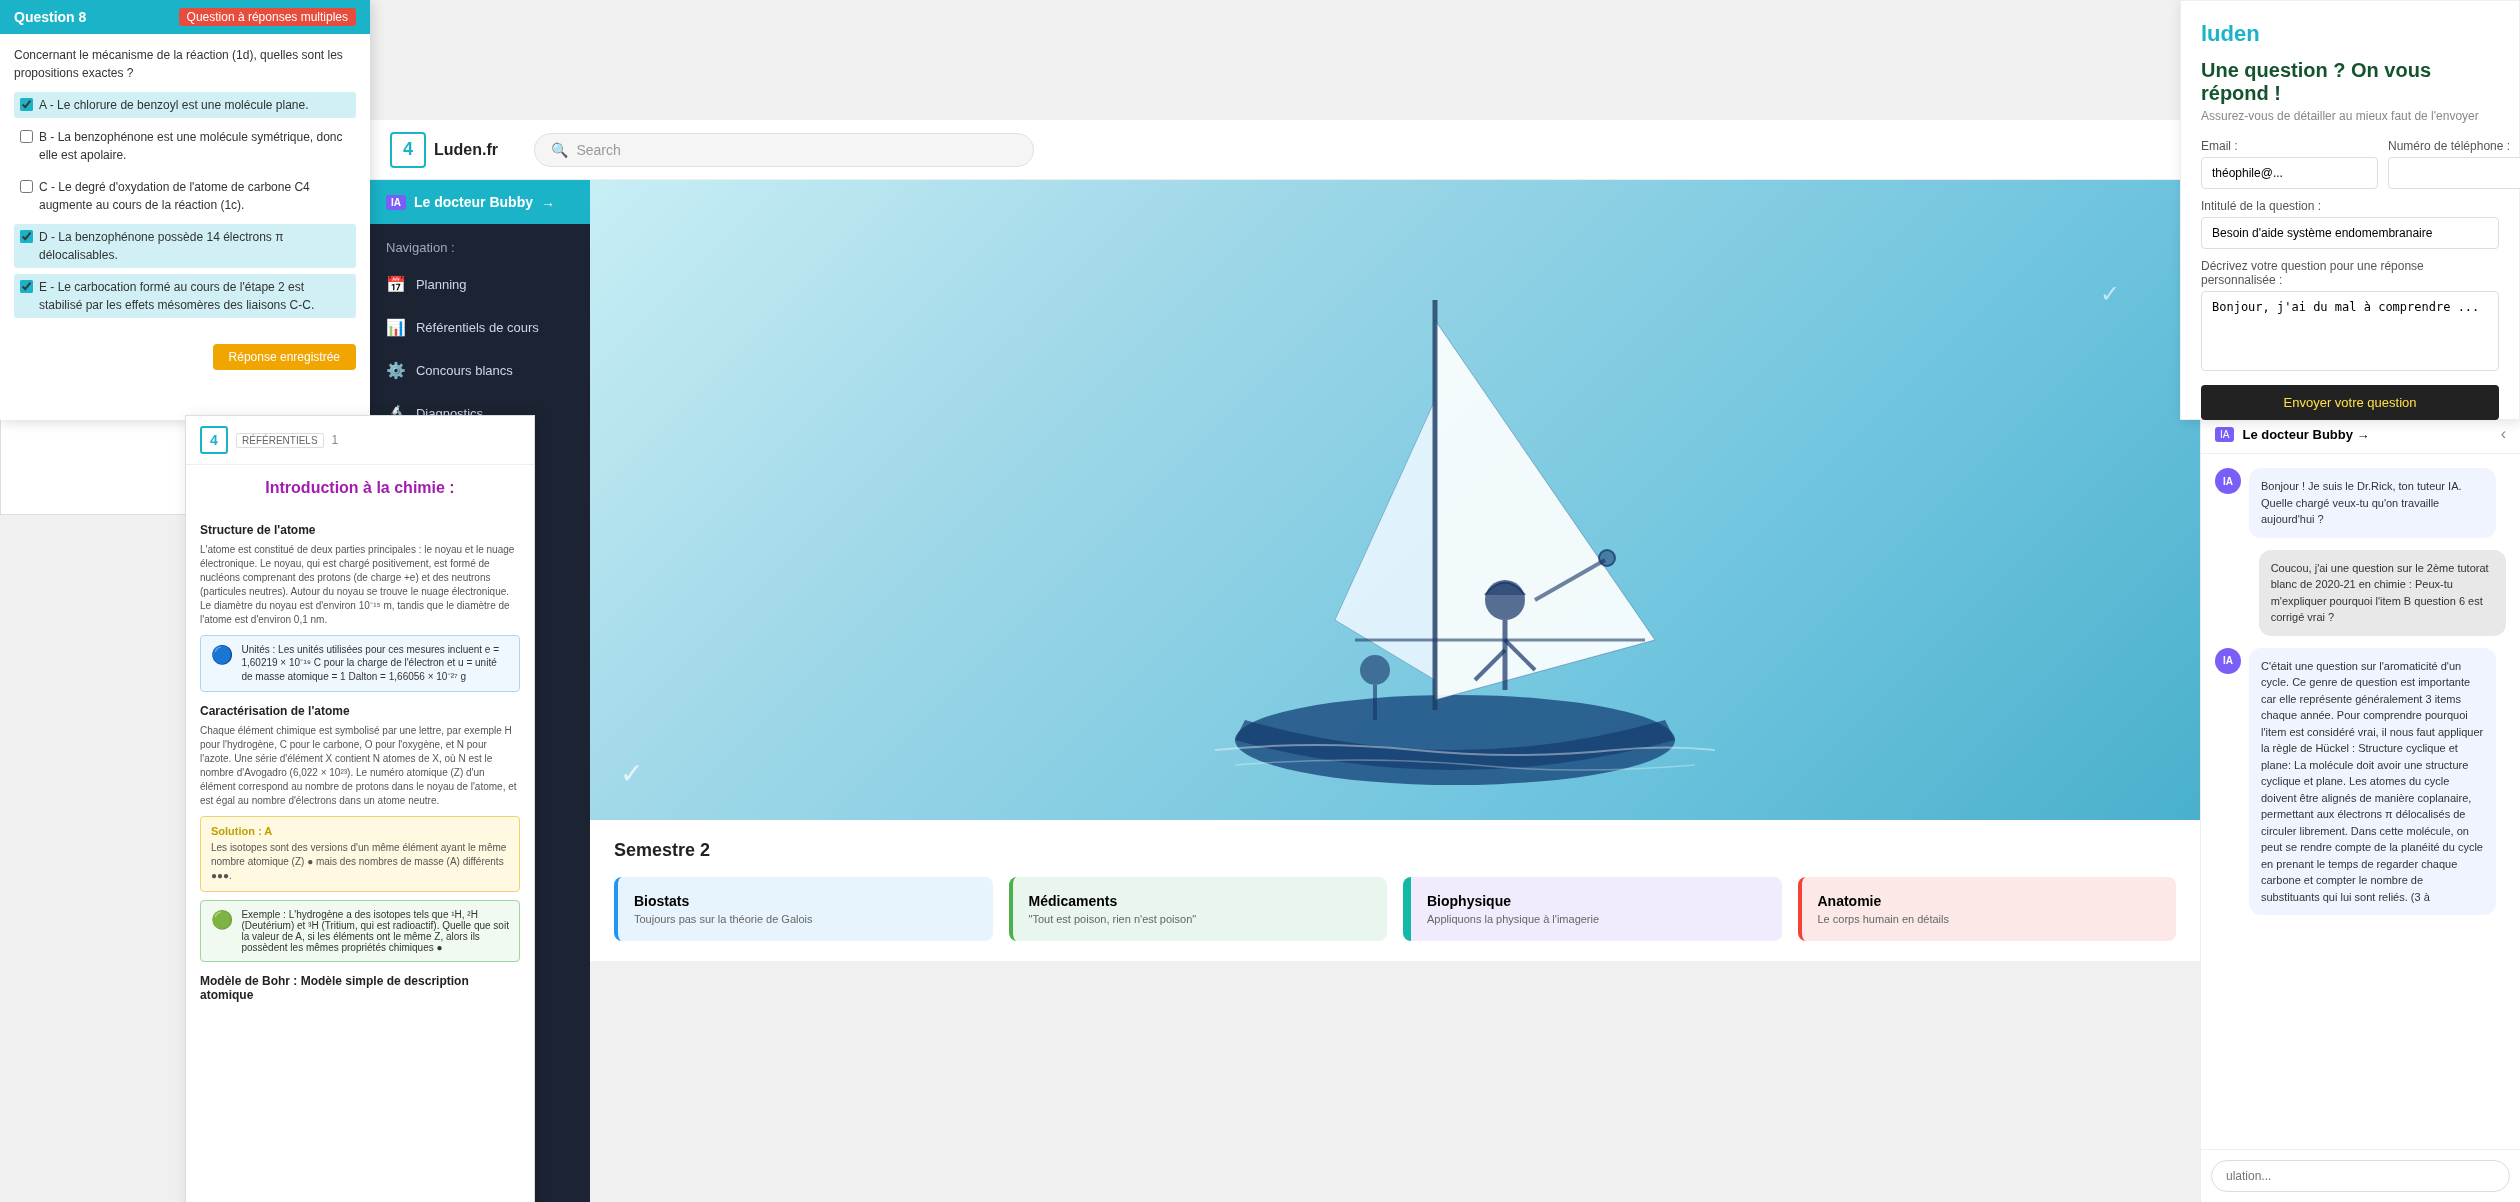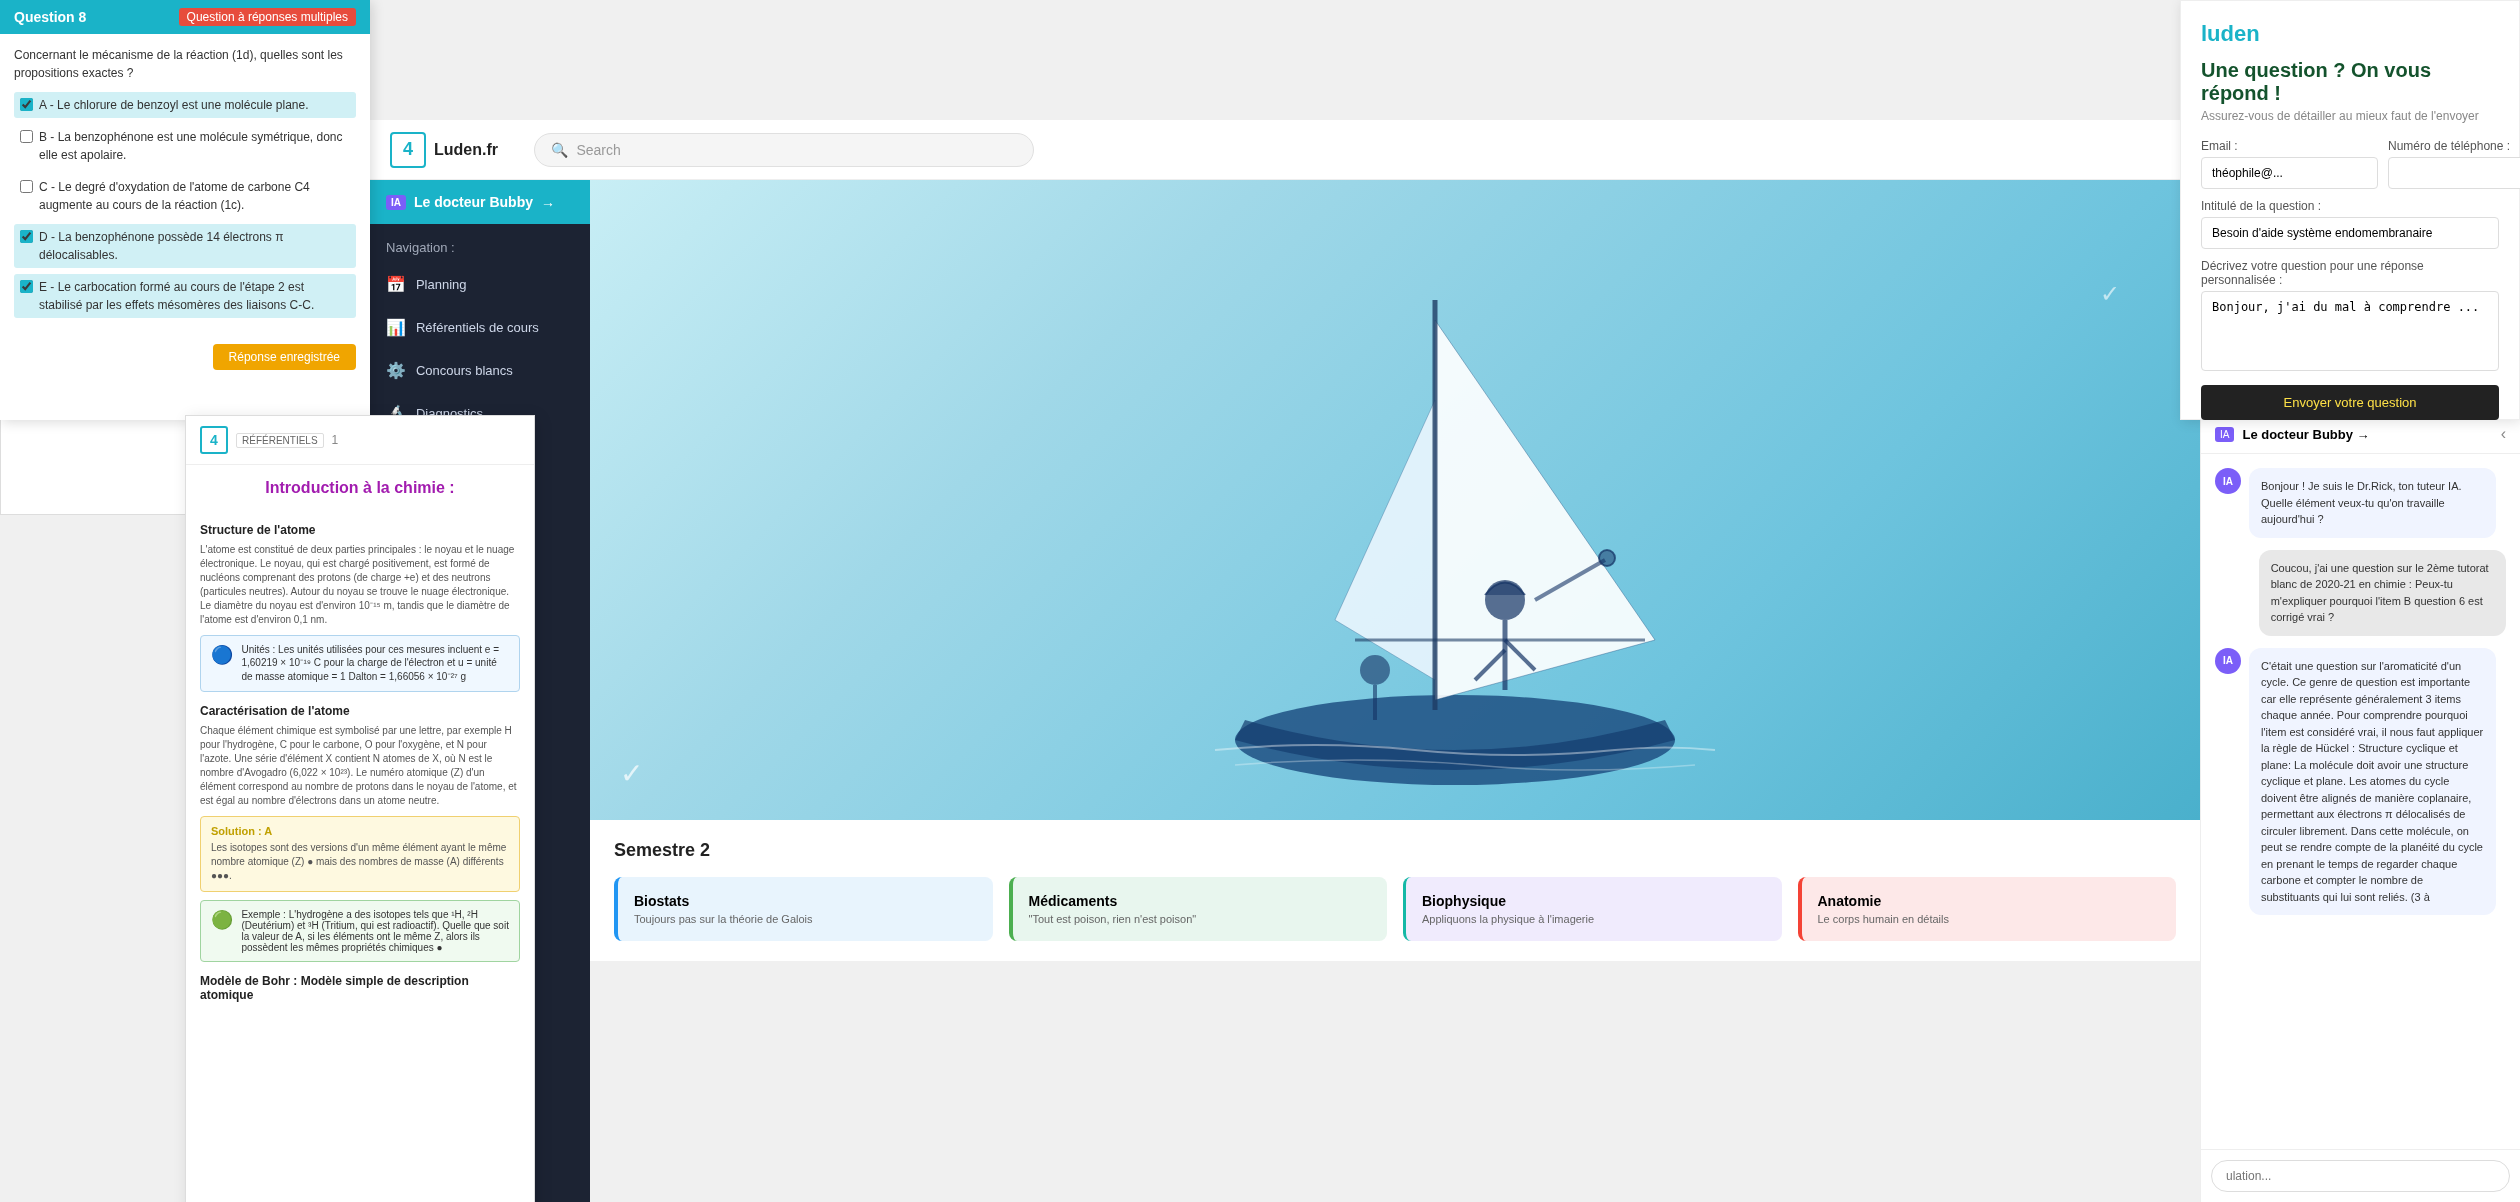--- a/index.html
+++ b/index.html
@@ -81,21 +81,21 @@
       position: absolute; top: 820px; left: 590px; right: 320px; background: #fff;
       padding: 20px 24px; z-index: 6;
     }
     #semestre-section h2 { font-size: 18px; font-weight: 700; color: #222; margin-bottom: 16px; }
     #subjects-grid { display: grid; grid-template-columns: repeat(4, 1fr); gap: 16px; }
     .subject-card { border-radius: 8px; padding: 16px; cursor: pointer; }
     .subject-card .card-title { font-weight: 700; font-size: 14px; margin-bottom: 4px; }
     .subject-card .card-sub { font-size: 11px; color: #666; }
     .subject-card.blue { background: #e8f4fd; border-left: 4px solid #2196f3; }
     .subject-card.green { background: #e8f6ee; border-left: 4px solid #4caf50; }
-    .subject-card.purple { background: #f0ebfd; border-left: 3px solid #14b8a6; }
+    .subject-card.purple { background: #f0ebfd; border-left: 8px solid #14b8a6; }
     .subject-card.red { background: #fde8e8; border-left: 4px solid #f44336; }
 
     
     #ref-panel {
       position: absolute; top: 415px; left: 185px; width: 350px; height: 795px;
       background: #fff; border: 1px solid #ddd; box-shadow: 3px 3px 15px rgba(0,0,0,0.12); z-index: 11; overflow: hidden;
     }
     #ref-header { display: flex; align-items: center; gap: 8px; padding: 10px 14px; border-bottom: 1px solid #eee; }
     #ref-header .ref-logo { width: 28px; height: 28px; border: 2px solid #1ab3c8; border-radius: 3px; display: flex; align-items: center; justify-content: center; font-weight: 900; color: #1ab3c8; font-size: 14px; }
     #ref-header .ref-badge { background: #fff; border: 1px solid #ddd; color: #666; font-size: 10px; padding: 1px 5px; border-radius: 2px; }
@@ -357,21 +357,21 @@
 
 <div id="ai-panel">
   <div id="ai-header">
     <span class="ai-h-badge">IA</span>
     <span class="ai-h-title">Le docteur Bubby →</span>
     <span class="expand-arrow">‹</span>
   </div>
   <div id="ai-chat">
       <div class="chat-row">
         <div class="ai-avatar">IA</div>
-        <div class="chat-bubble ai">Bonjour ! Je suis le Dr.Rick, ton tuteur IA. Quelle élément veux-tu qu'on travaille aujourd'hui ?</div>
+        <div class="chat-bubble ai">Bonjour ! Je suis le Dr.Rick, ton tuteur IA. Quelle chargé veux-tu qu'on travaille aujourd'hui ?</div>
       </div>
       <div class="chat-row user-row">
         <div class="chat-bubble user">Coucou, j'ai une question sur le 2ème tutorat blanc de 2020-21 en chimie : Peux-tu m'expliquer pourquoi l'item B question 6 est corrigé vrai ?</div>
       </div>
       <div class="chat-row">
         <div class="ai-avatar">IA</div>
         <div class="chat-bubble ai">C'était une question sur l'aromaticité d'un cycle. Ce genre de question est importante car elle représente généralement 3 items chaque année. Pour comprendre pourquoi l'item est considéré vrai, il nous faut appliquer la règle de Hückel :
 
 Structure cyclique et plane: La molécule doit avoir une structure cyclique et plane. Les atomes du cycle doivent être alignés de manière coplanaire, permettant aux électrons π délocalisés de circuler librement. Dans cette molécule, on peut se rendre compte de la planéité du cycle en prenant le temps de regarder chaque carbone et compter le nombre de substituants qui lui sont reliés. (3 à</div>
       </div>

